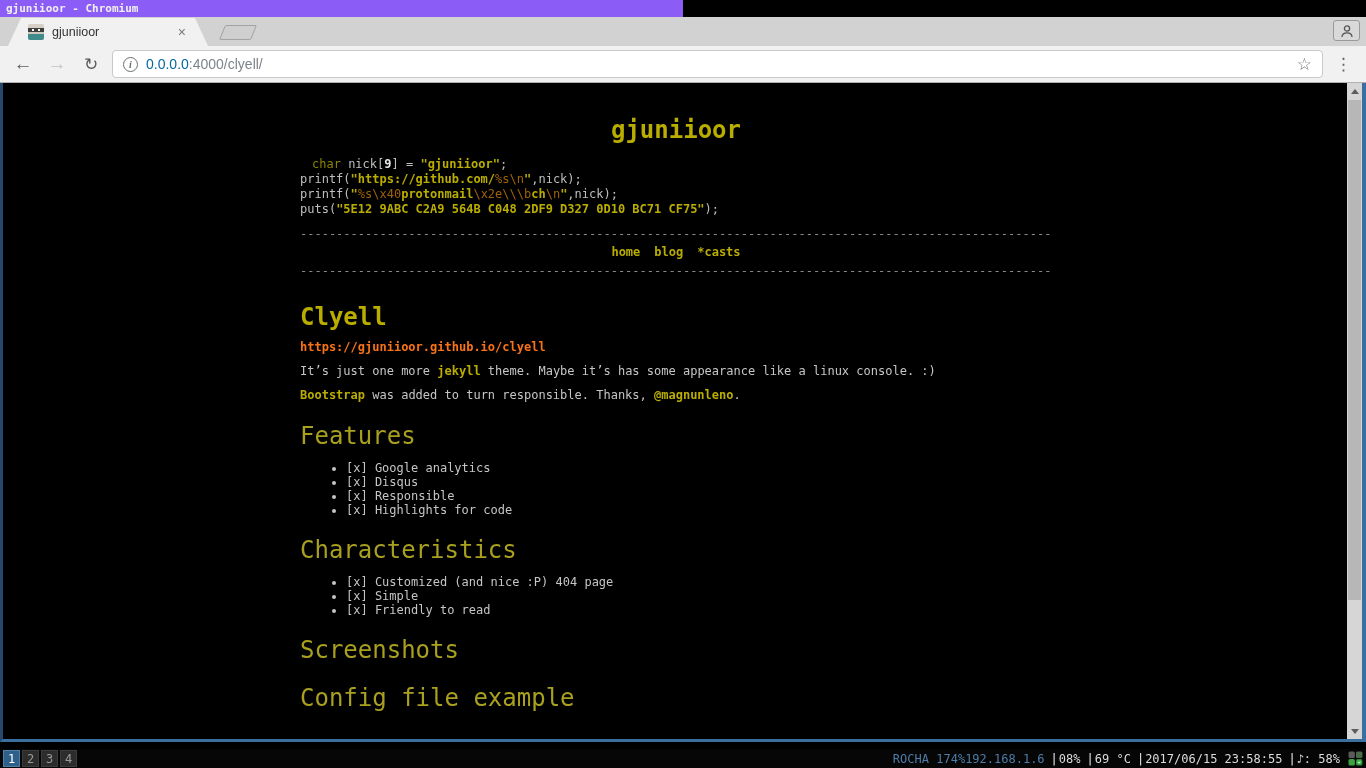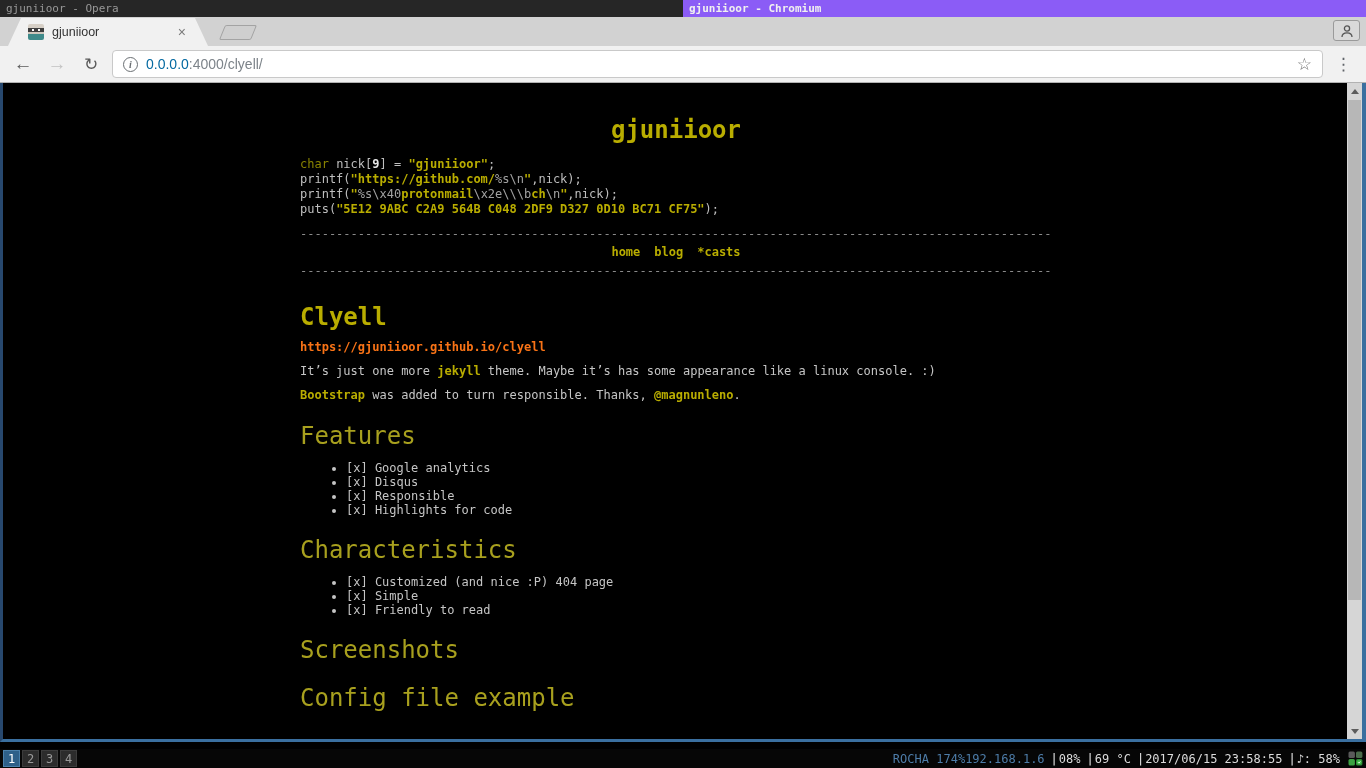--- a/index.html
+++ b/index.html
@@ -36,21 +36,21 @@
   .menu-dots { font-size:17px; color:#5f6368; padding:0 4px; letter-spacing:0; }
 
   
   .viewport { height:659px; display:flex; background:#000;
     border-left:3px solid #27486e; border-right:4px solid #3a6f9f; border-bottom:3px solid #3a6f9f; }
   .webpage { flex:1; overflow:hidden; font-family:"DejaVu Sans Mono", monospace; }
   .page-inner { width:752px; margin-left:297px; }
 
   .page-h1 { margin-top:32px; text-align:center; font:bold 24px/30px "DejaVu Sans Mono", monospace; color:#b9ad00; }
   .code { margin-top:12px; font-size:12px; line-height:15px; }
-  .code .p { color:#bfbfbf; } .code .k { color:#8a8400; } .code .e { color:#a3a3a3; }
+  .code .p { color:#bfbfbf; } .code .k { color:#8a8400;margin-left:12px; } .code .e { color:#a16207; }
   .code .s { color:#b9ad00; font-weight:bold; } .code .n { color:#e6e6e6; font-weight:bold; }
   .dashsep { margin-top:12px; color:#8a8a8a; font-size:12px; line-height:10px; height:10px; overflow:hidden; white-space:nowrap; }
   .dashsep.second { margin-top:6px; }
   .site-nav { margin-top:6px; text-align:center; font-size:12px; line-height:15px; }
   .site-nav a { color:#b9ad00; font-weight:bold; text-decoration:none; margin:0 7px; cursor:pointer; }
   .h-bold { margin-top:26px; font:bold 24px/30px "DejaVu Sans Mono", monospace; color:#b9ad00; }
   .proj-url { display:inline-block; margin-top:8px; font:bold 12px/15px "DejaVu Sans Mono", monospace; color:#f97316; text-decoration:none; cursor:pointer; }
   .h-sec { margin-top:18px; font:400 24px/30px "DejaVu Sans Mono", monospace; color:#a8a01e; }
   .h-sec.first { margin-top:20px; }
   .para { margin-top:9px; font-size:12px; line-height:15px; }
@@ -75,21 +75,20 @@
   .status-right { display:flex; align-items:center; color:#dcdcdc; }
   .status-right .blue { color:#4d7ca8; }
   .status-right span { }
   .status-right .sep { margin:0 1px 0 6px; color:#e8e8e8; }
   .tray { margin-left:8px; display:flex; align-items:center; }
 </style>
 </head>
 <body>
 
 <div class="titlebar-row">
-  <div class="titlebar-left"><span>gjuniioor - Opera</span></div>
   <div class="titlebar-right"><span>gjuniioor - Chromium</span></div>
 </div>
 
 <div class="browser">
 
   <div class="tabstrip">
     <div class="tab">
       <div class="favicon"></div>
       <span class="tab-title">gjuniioor</span>
       <span class="tab-close">×</span>

